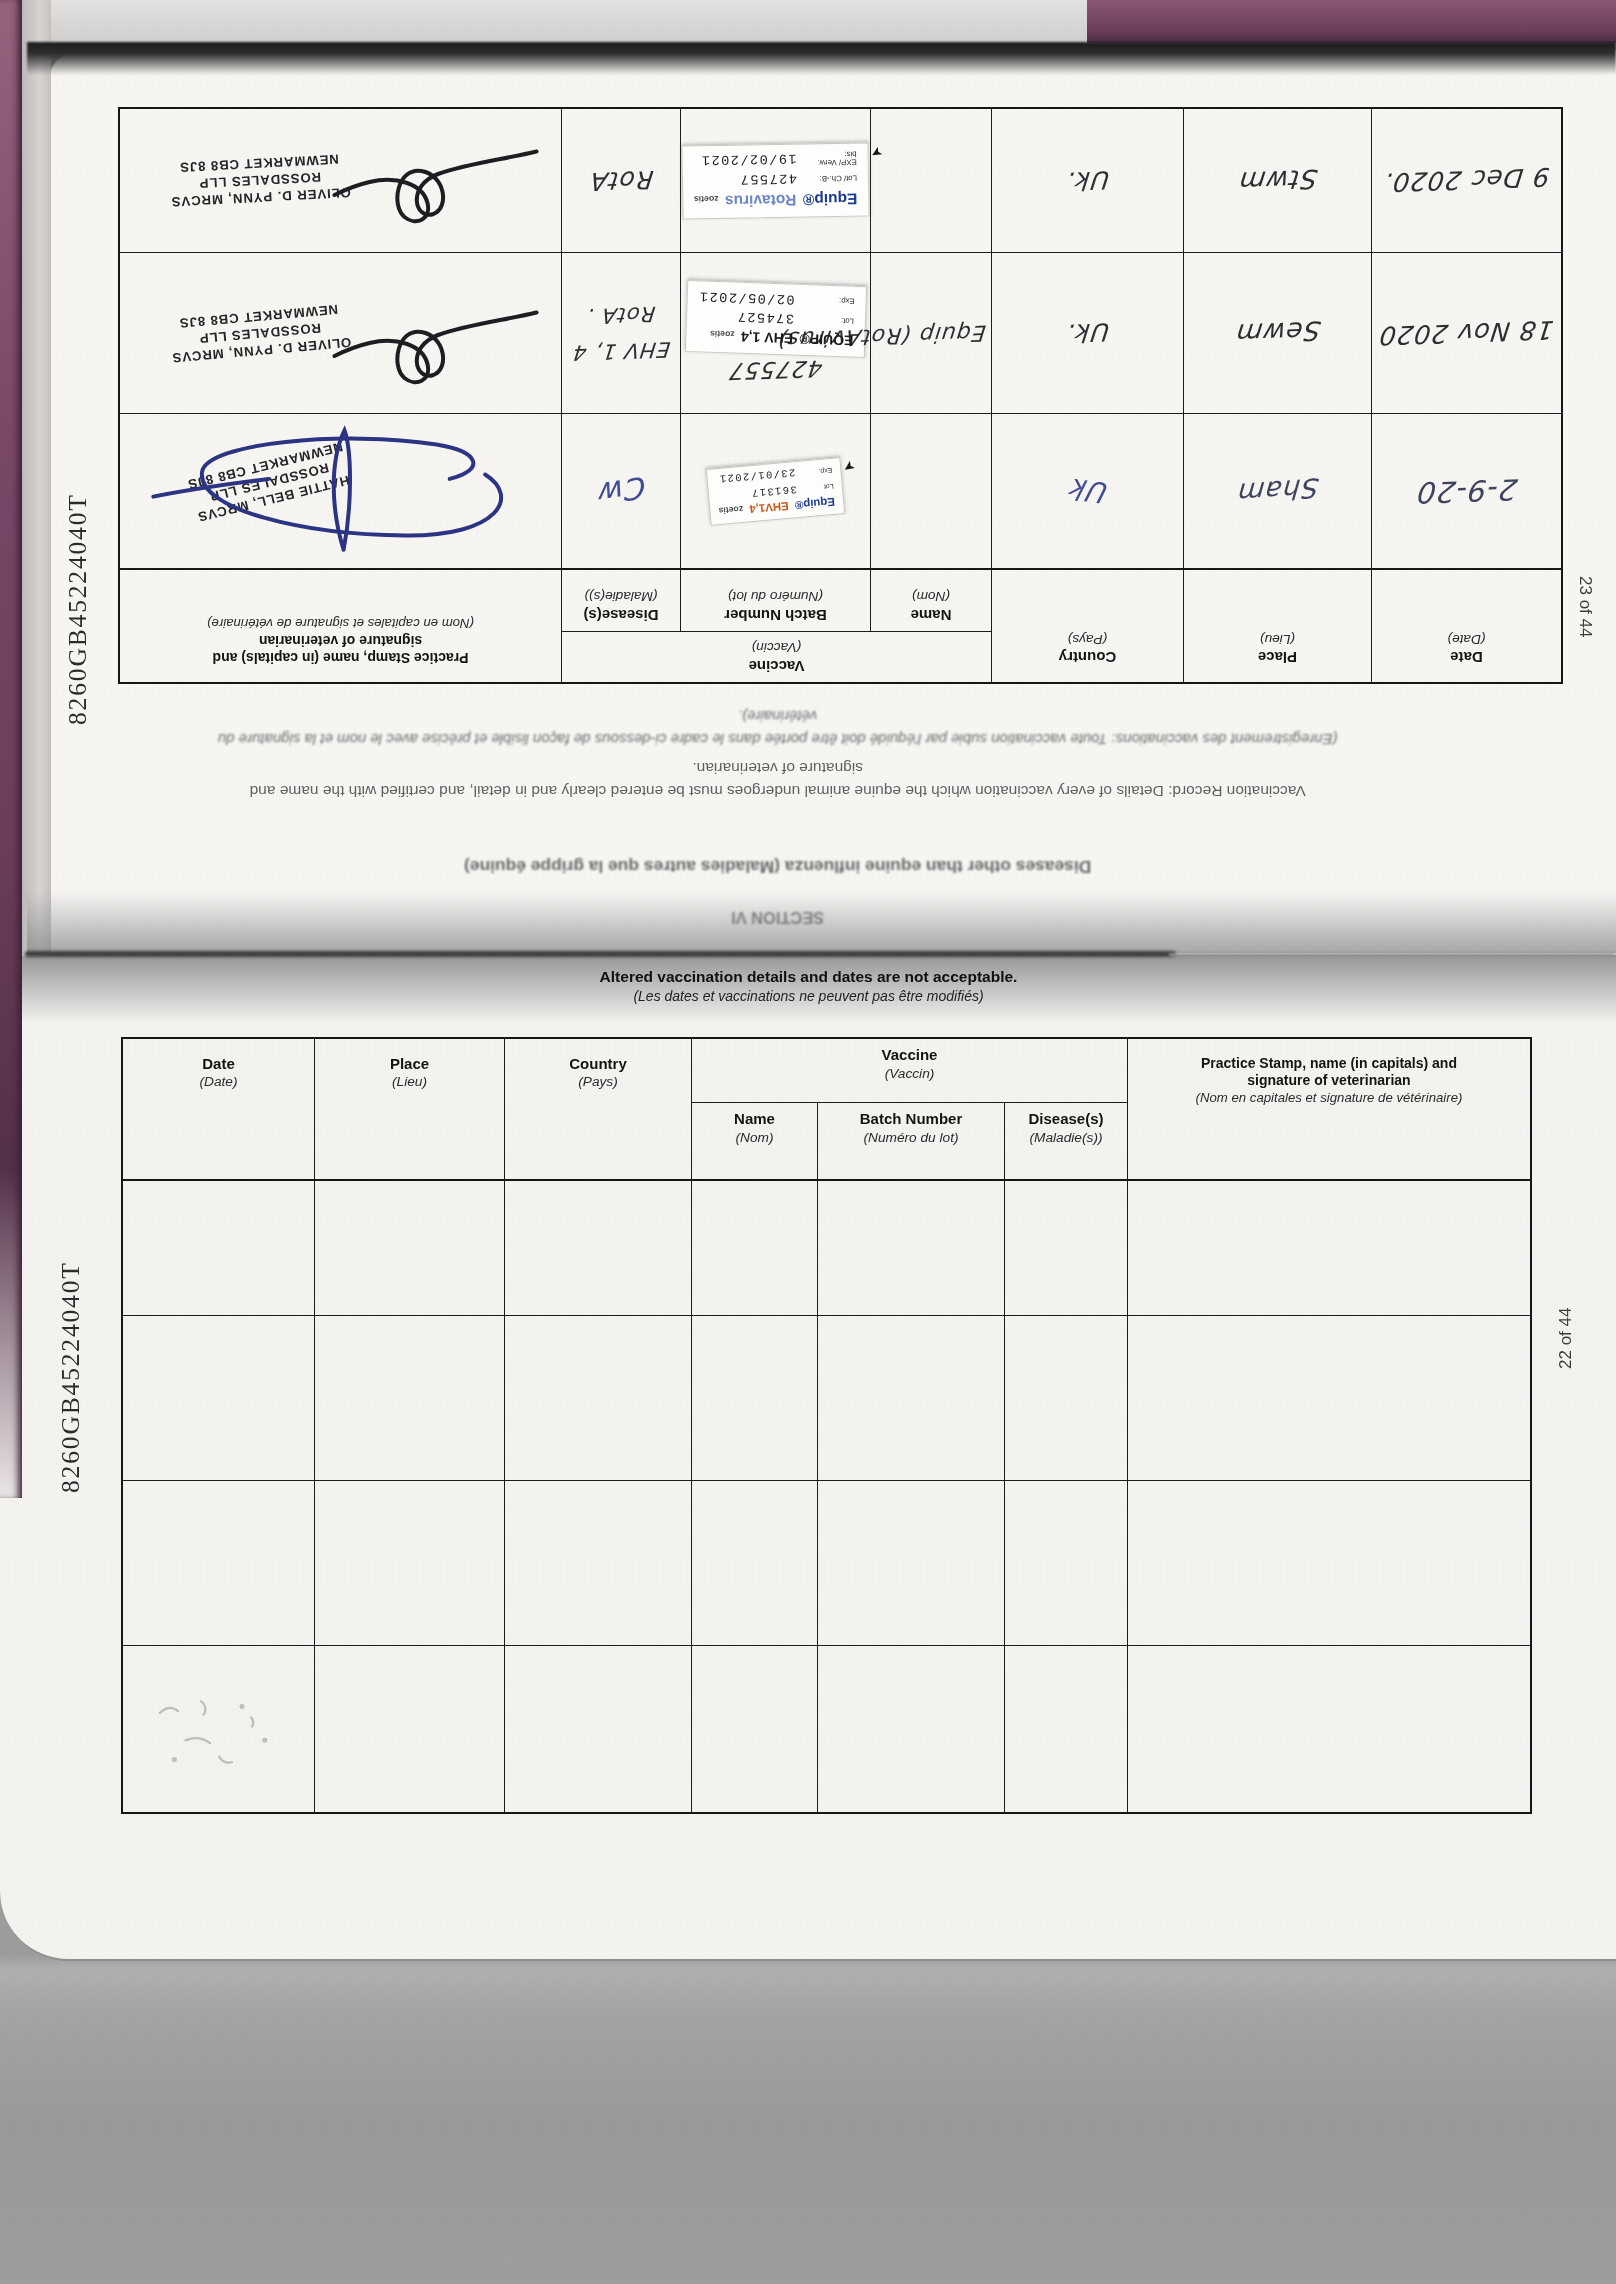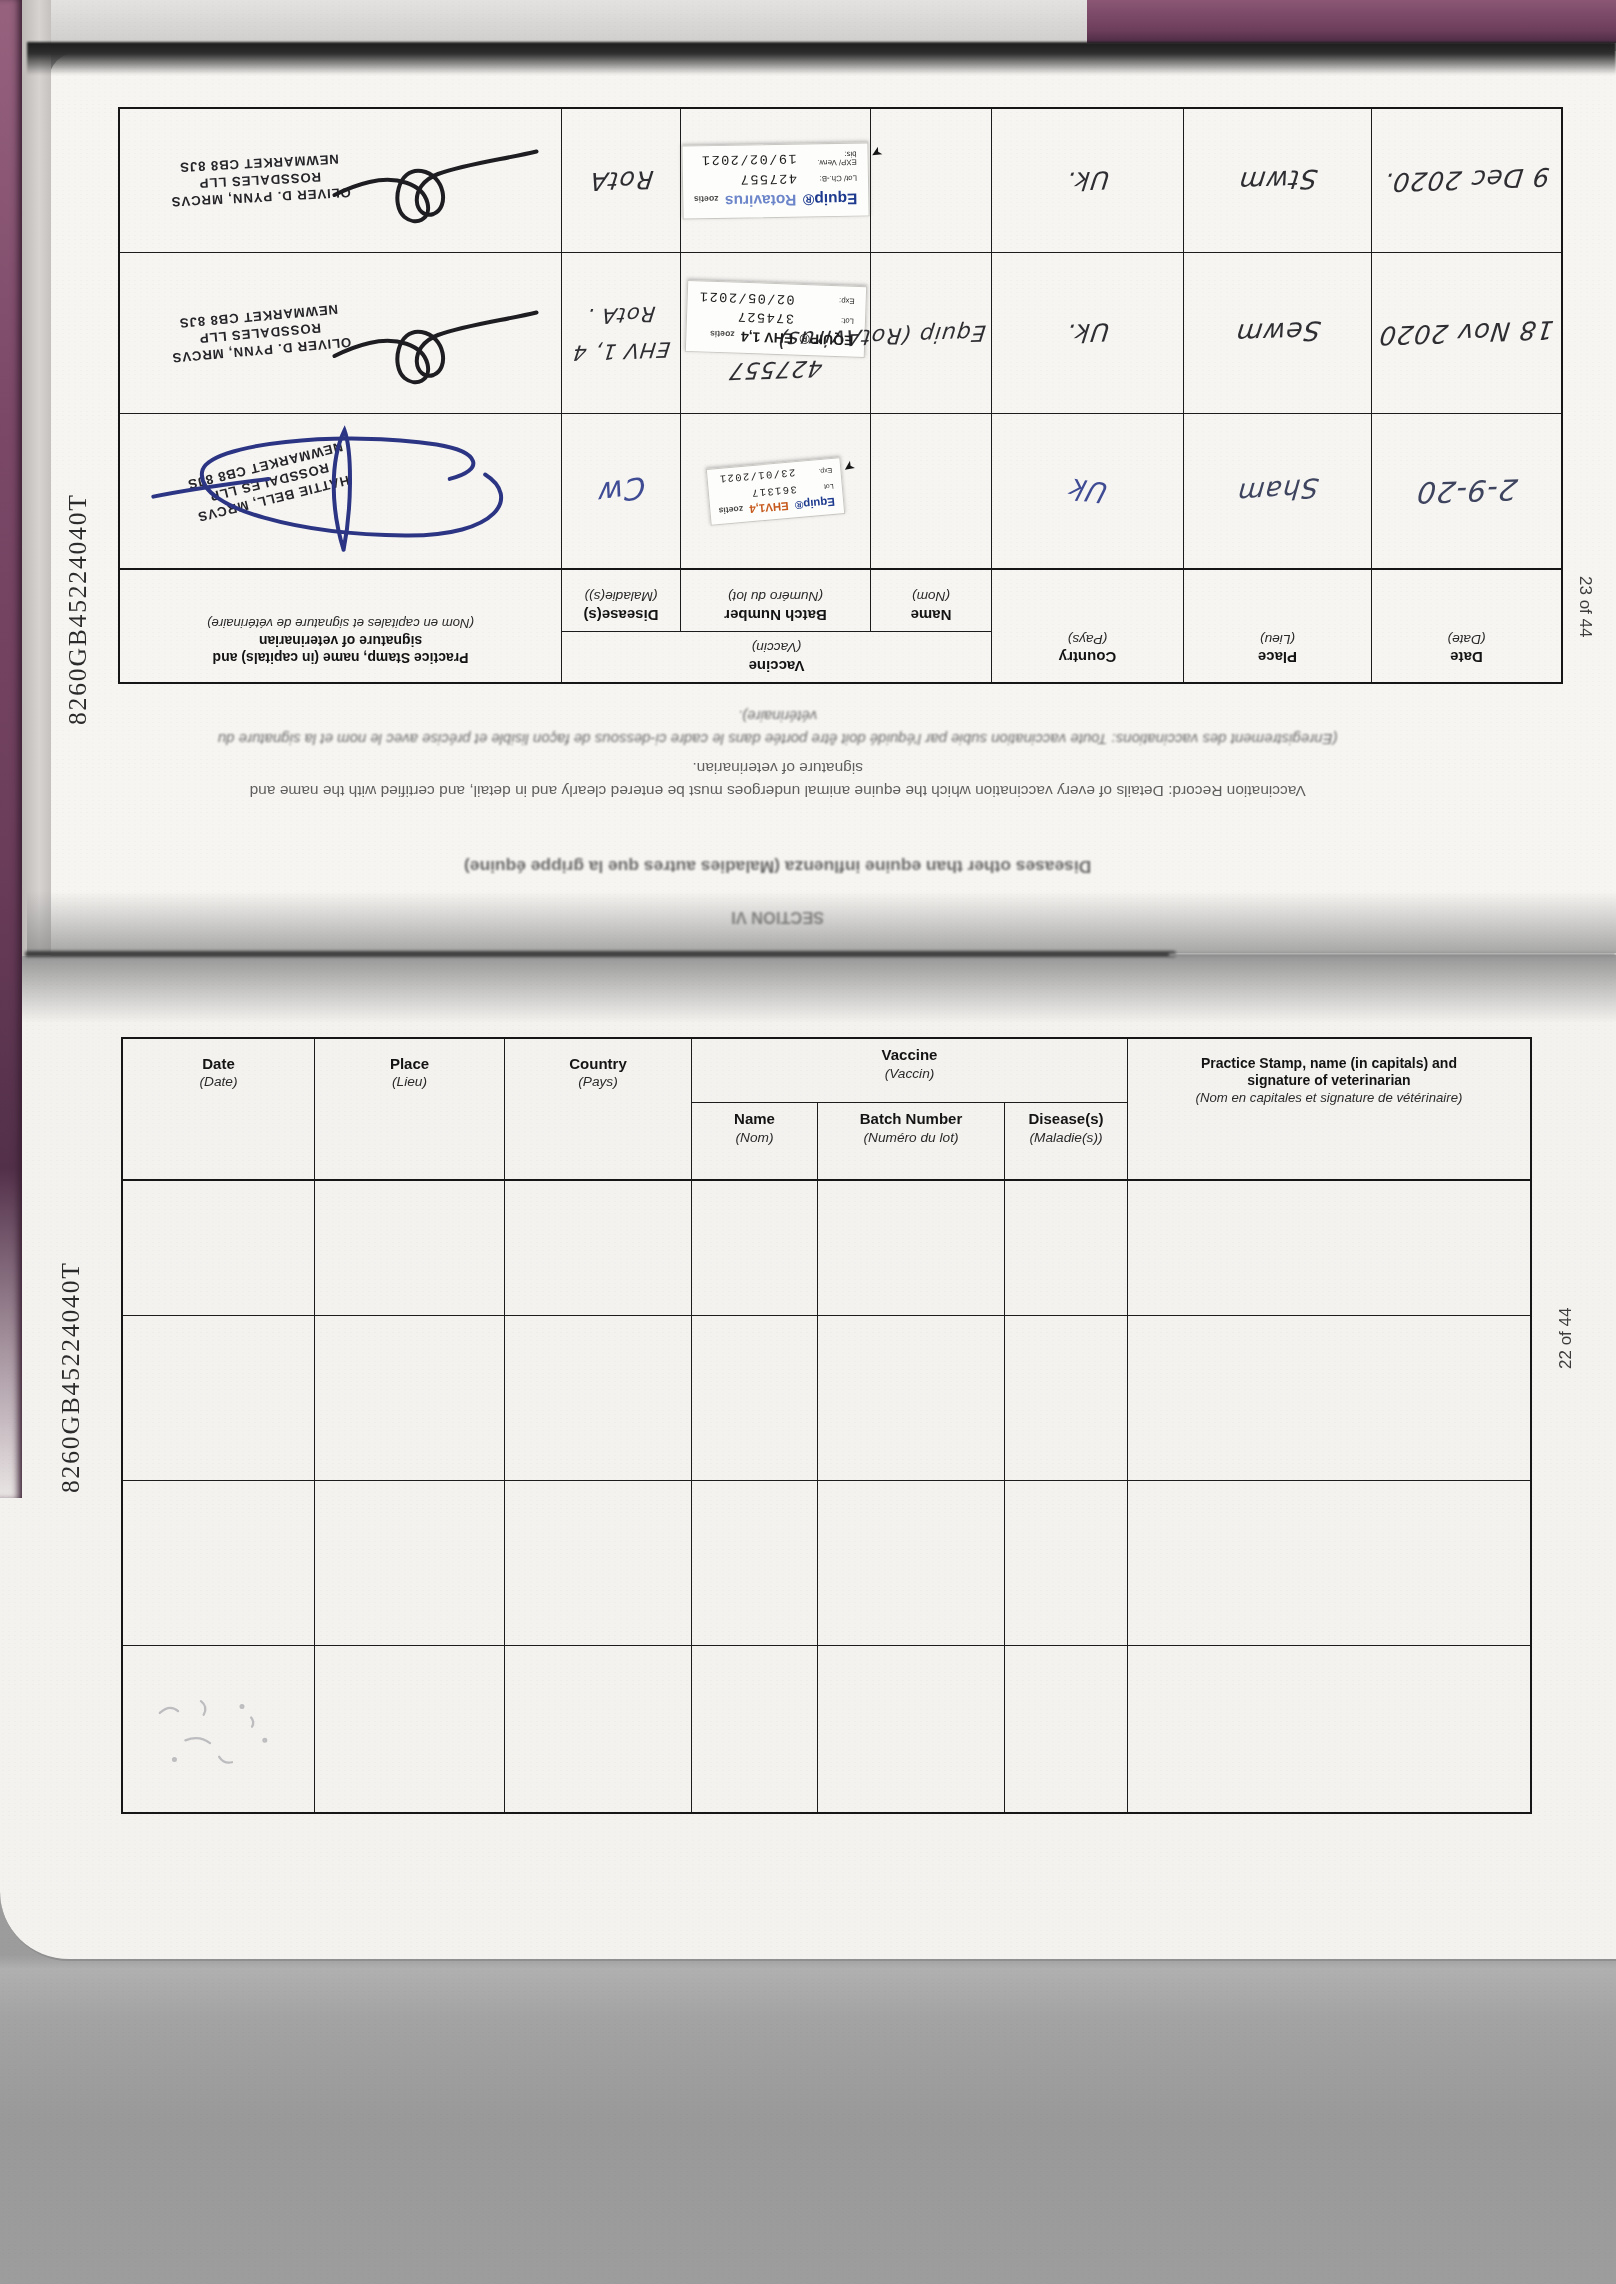--- a/index.html
+++ b/index.html
@@ -343,20 +343,22 @@
             <div style="color: rgb(30, 30, 34);">
               <svg class="sig sig-black" viewBox="0 0 420 210">
                 <path d="M8 165 C70 150 150 140 205 120 C268 96 252 28 214 40 C182 52 190 118 238 126 C286 134 300 58 272 34 C250 16 218 28 226 62 C236 102 290 116 342 104 C368 98 392 88 412 78" fill="none" stroke="currentColor" stroke-width="8" stroke-linecap="round"></path>
               </svg>
             </div>
           </div>
         </div>
       </div>
   </div>
 
+  <div class="warn-en">Altered vaccination details and dates are not acceptable.</div>
+  <div class="warn-fr">(Les dates et vaccinations ne peuvent pas être modifiés)</div>
   <div style="position:absolute;left:0;top:961px;width:1617px;height:1000px;z-index:10;">
     <div id="table-bottom" class="vt vt-bottom" style="grid-template-columns: 192px 190px 187px 126px 187px 123px 402px; grid-template-rows: 64px 78px 135px 165px 165px 166px;">
         <div class="c hcell hb" style="grid-area: 1 / 1 / 3 / 2;">
           <div class="hen">Date</div>
           <div class="hfr">(Date)</div>
         </div>
         <div class="c hcell hb" style="grid-area: 1 / 2 / 3 / 3;">
           <div class="hen">Place</div>
           <div class="hfr">(Lieu)</div>
         </div>

